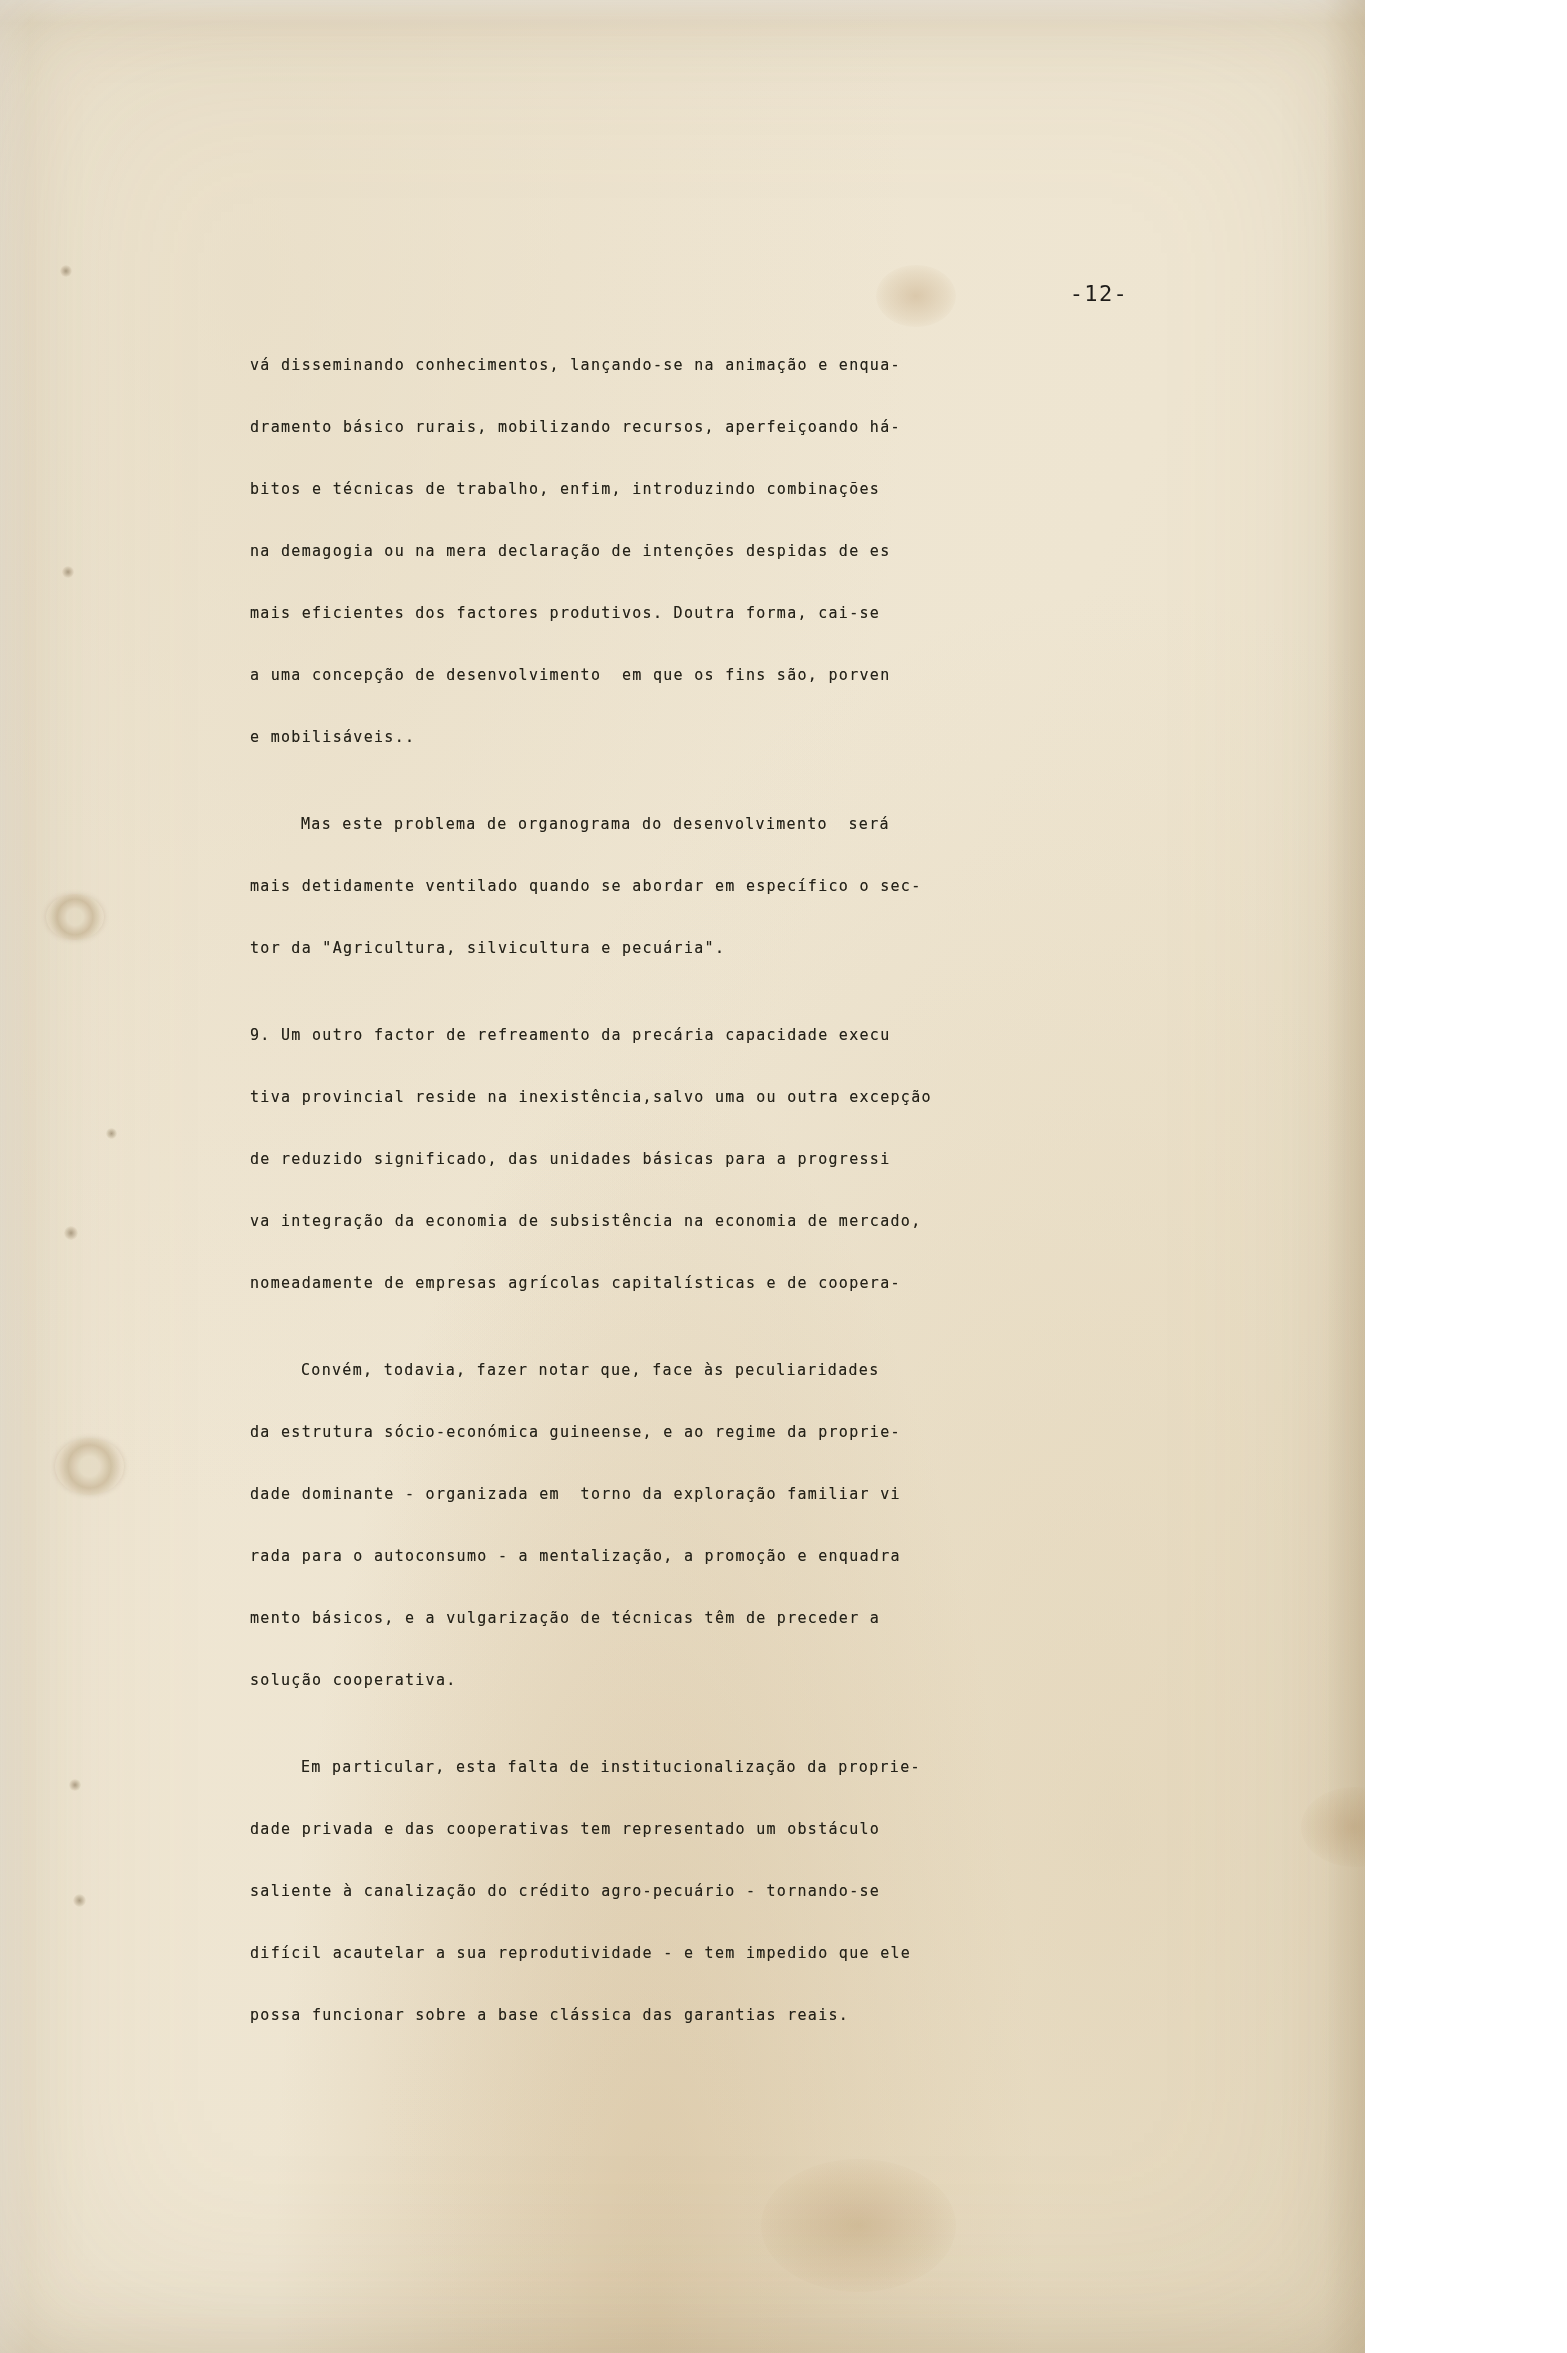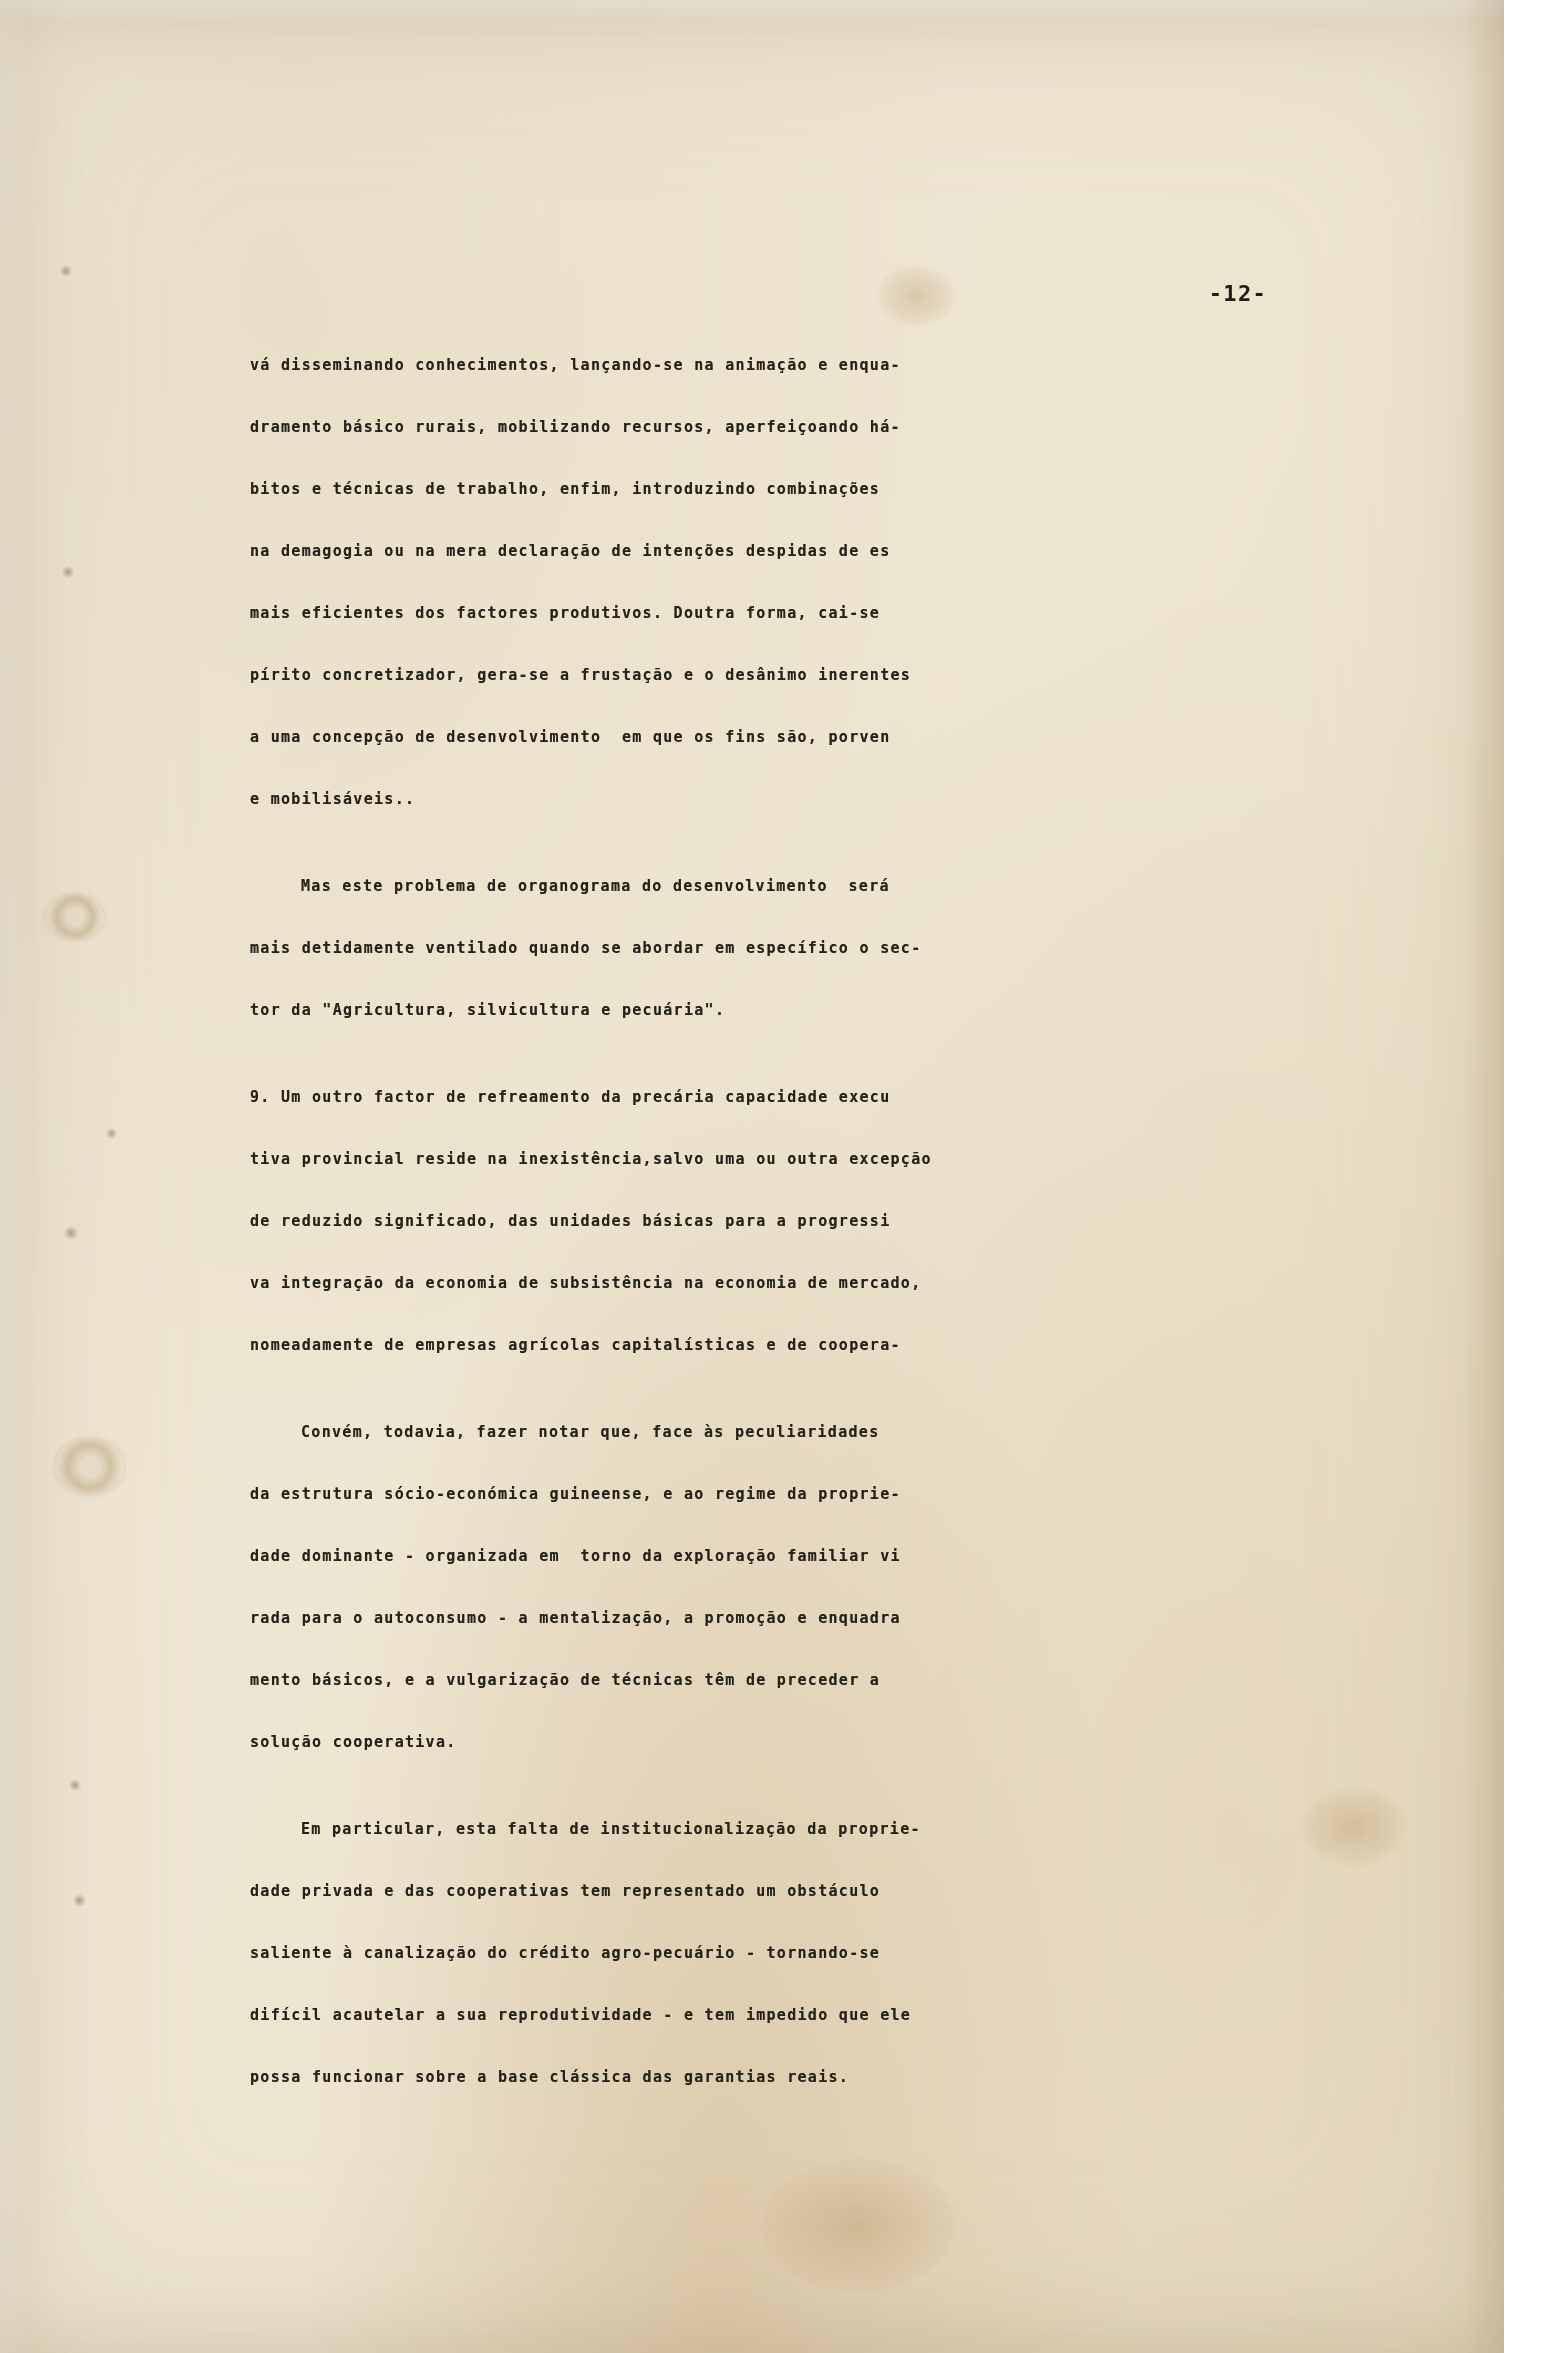--- a/index.html
+++ b/index.html
@@ -2,32 +2,31 @@
 <html style="font-size:14px"><head>
 <meta charset="utf-8">
 <style>
   html, body {
     margin: 0;
     padding: 0;
     background: #ffffff;
   }
   .page {
     position: relative;
-    width: 1504px;
+    width: 1365px;
     height: 2354px;
     background: #efe7d5;
     background-image:
       radial-gradient(ellipse at 18% 12%, rgba(228,216,190,0.55) 0%, rgba(228,216,190,0) 42%),
       radial-gradient(ellipse at 82% 78%, rgba(222,206,176,0.5) 0%, rgba(222,206,176,0) 48%),
       radial-gradient(ellipse at 48% 98%, rgba(205,180,140,0.55) 0%, rgba(205,180,140,0) 38%),
       linear-gradient(115deg, #f2ebdb 0%, #efe6d3 28%, #eee5d1 55%, #ece2cb 78%, #e7dcc3 100%);
     overflow: hidden;
     font-family: "DejaVu Sans Mono", monospace;
     color: #23211d;
-    font-weight: bold;
   }
   
   .vignette {
     position: absolute;
     inset: 0;
     pointer-events: none;
     box-shadow: inset 0 0 80px rgba(150,128,92,0.28),
                 inset 0 0 212px rgba(160,140,105,0.16);
   }
   .edge-top {
@@ -120,21 +119,20 @@
   <div class="page-number">-12-</div>
 
   <div class="body-text">
 
     <div>
       <div class="line">vá disseminando conhecimentos, lançando-se na animação e enqua-</div>
       <div class="line">dramento básico rurais, mobilizando recursos, aperfeiçoando há-</div>
       <div class="line">bitos e técnicas de trabalho, enfim, introduzindo combinações</div>
       <div class="line">na demagogia ou na mera declaração de intenções despidas de es</div>
       <div class="line">mais eficientes dos factores produtivos. Doutra forma, cai-se</div>
-      <div class="line">pírito concretizador, gera-se a frustação e o desânimo inerentes</div>
       <div class="line">a uma concepção de desenvolvimento  em que os fins são, porven</div>
       <div class="line">e mobilisáveis..</div>
     </div>
 
     <div class="para-gap"></div>
 
     <div>
       <div class="line indent">Mas este problema de organograma do desenvolvimento  será</div>
       <div class="line">mais detidamente ventilado quando se abordar em específico o sec-</div>
       <div class="line">tor da "Agricultura, silvicultura e pecuária".</div>

